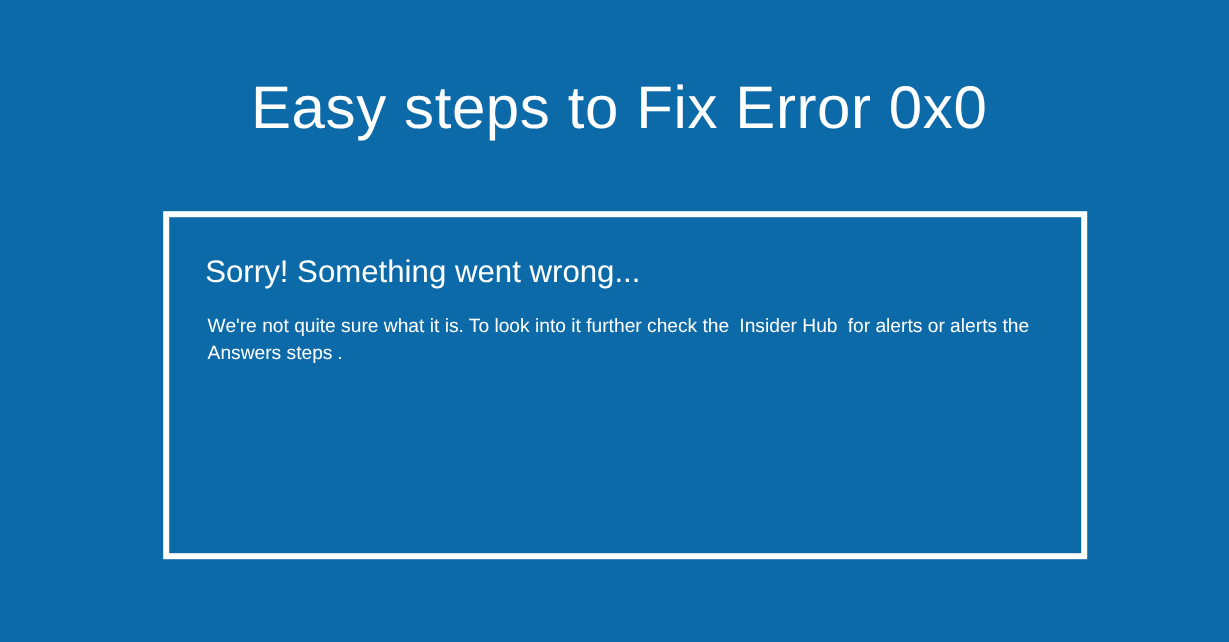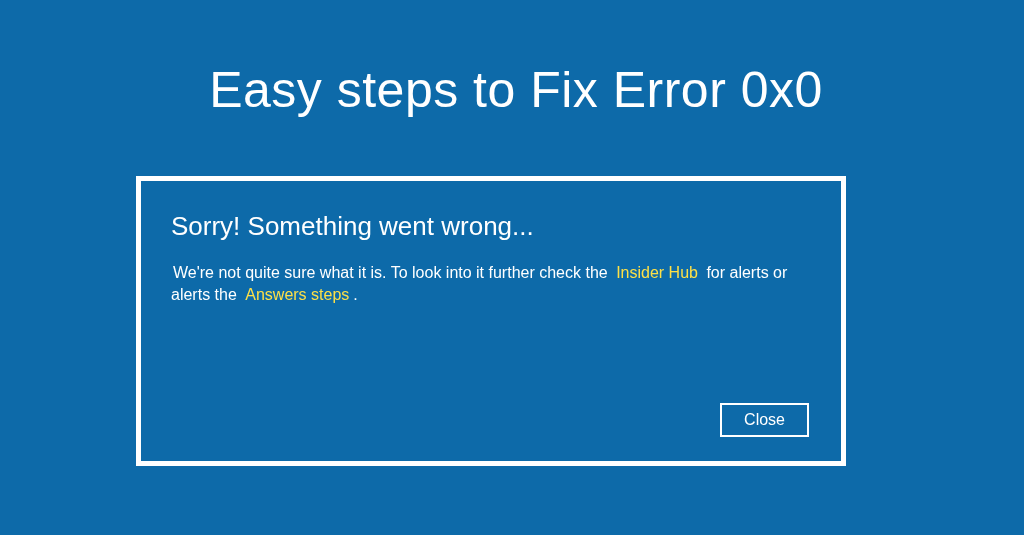--- a/index.html
+++ b/index.html
@@ -23,21 +23,21 @@
       font-weight: 300;
       text-align: center;
       padding-top: 55px;
       letter-spacing: 0.5px;
     }
 
     .dialog-box {
       position: absolute;
       left: 130px;
       top: 170px;
-      width: 710px;
+      width: 770px;
       height: 290px;
       border: 5px solid #ffffff;
       padding: 28px 28px 20px 28px;
       display: flex;
       flex-direction: column;
     }
 
     .dialog-title {
       font-size: 26px;
       font-weight: 300;
@@ -45,21 +45,21 @@
     }
 
     .dialog-body {
       font-size: 16px;
       font-weight: 300;
       line-height: 1.4;
       margin-bottom: 14px;
     }
 
     .dialog-body .link {
-      color: #fde047;
+      color: #ffffff;
       text-decoration: none;
     }
 
     .dialog-errcode {
       font-size: 16px;
       font-weight: 300;
     }
 
     .dialog-footer {
       margin-top: auto;
@@ -85,17 +85,14 @@
 
 <div class="dialog-box">
 
   <div class="dialog-title">Sorry! Something went wrong...</div>
 
   <div class="dialog-body">
     <span>We're not quite sure what it is. To look into it further check the </span><a href="#" class="link">Insider Hub</a><span> for alerts or alerts the </span><a href="#" class="link">Answers steps</a><span>.</span>
   </div>
 
 
-  <div class="dialog-footer">
-    <button class="close-button">Close</button>
-  </div>
 
 </div>
 
 </body></html>

